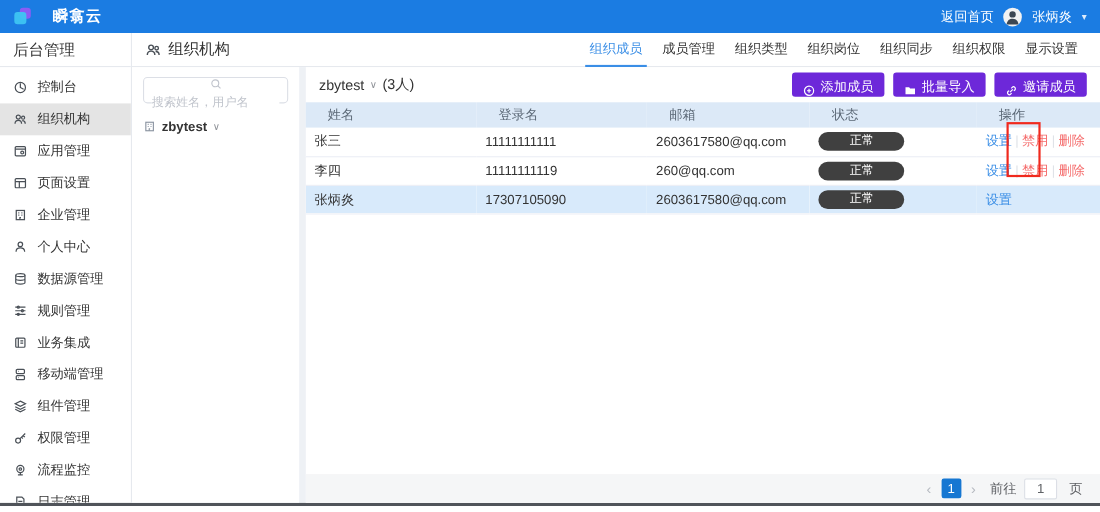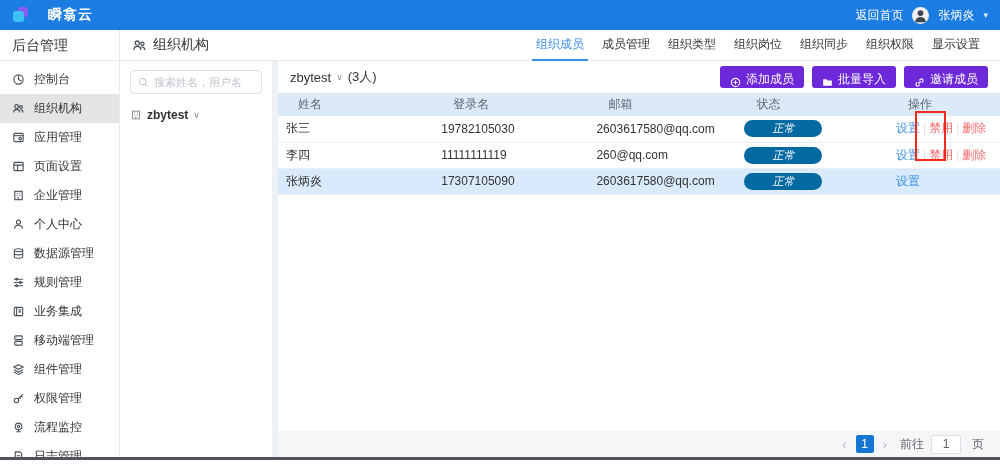--- a/index.html
+++ b/index.html
@@ -42,21 +42,21 @@
   .main-header { height:31px; flex:none; background:#fff; border-bottom:1px solid #e6e9ee; display:flex; align-items:center; padding:0 16px 0 12px; }
   .main-title { display:flex; align-items:center; gap:6px; font-size:14px; color:#333; }
   .main-title svg { width:15px; height:15px; stroke:#4a5057; fill:none; stroke-width:1.2; }
   .tabs { margin-left:auto; display:flex; gap:10px; height:31px; align-items:stretch; }
   .tab { font-size:12px; color:#333; display:flex; align-items:center; padding:0 4px; border-bottom:2px solid transparent; cursor:pointer; }
   .tab.active { color:#3a8ee6; border-bottom-color:#3a8ee6; }
 
   
   .content { flex:1; display:flex; background:#eef1f5; min-height:0; }
   .tree-panel { width:152px; flex:none; background:#fff; padding:9px 10px; }
-  .search-box { display:flex; align-items:center; gap:5px; border:1px solid #dcdfe6; border-radius:4px; height:24px; padding:0 7px; background:#fff; }
+  .search-box { display:flex; align-items:center; gap:5px; border:1px solid #dcdfe6; border-radius:4px; height:24px; padding:0 7px; background:#fff;flex-direction:column; }
   .search-box svg { width:11px; height:11px; stroke:#c0c4cc; fill:none; stroke-width:1.3; flex:none; }
   .search-box input { border:none; outline:none; width:100%; font-size:11px; color:#606266; font-family:inherit; }
   .search-box input::placeholder { color:#c0c4cc; }
   .tree-node { margin-top:14px; display:flex; align-items:center; gap:5px; font-size:12px; font-weight:bold; color:#333; cursor:pointer; }
   .tree-node svg { width:12px; height:12px; stroke:#8a93a0; fill:none; stroke-width:1.2; flex:none; }
   .caret { font-size:9px; color:#909399; font-weight:normal; }
 
   
   .main-panel { flex:1; background:#fff; margin-left:6px; display:flex; flex-direction:column; min-width:0; }
   .toolbar { height:32px; flex:none; display:flex; align-items:center; padding:0 12px; }
@@ -65,21 +65,21 @@
   .toolbar-buttons { margin-left:auto; display:flex; gap:8px; }
   .btn { background:#6d28d9; color:#fff; font-size:12px; height:22px; padding:0 10px; border:none; border-radius:3px; display:flex; align-items:flex-end; gap:5px; cursor:pointer; font-family:inherit; }
   .btn svg { width:11px; height:11px; stroke:#fff; fill:none; stroke-width:1.4; flex:none; }
   .btn svg.solid { fill:#fff; stroke:none; }
 
   
   table { width:100%; border-collapse:collapse; table-layout:fixed; font-size:12px; }
   thead th { background:#dce9f7; color:#5a6775; font-weight:normal; text-align:left; height:23px; padding:0 20px; }
   tbody td { height:26px; padding:0 8px; border-bottom:1px solid #ebeef5; color:#333; overflow:hidden; white-space:nowrap; }
   tr.highlight td { background:#d8eafb; }
-  .pill { display:inline-block; background:#0369a1; color:#fff; font-size:11px; line-height:1; padding:3px 28px; border-radius:9px;font-style:italic; }
+  .pill { display:inline-block; background:#404040; color:#fff; font-size:11px; line-height:1; padding:3px 28px; border-radius:9px; }
   .op { text-decoration:none; cursor:pointer; }
   .op.blue { color:#3a8ee6; }
   .op.red { color:#f56c6c; }
   .sep { color:#dfe3e8; margin:0 3px; }
 
   
   .annotation { position:absolute; left:915px; top:111px; width:31px; height:50px; border:2px solid #f0291d; z-index:20; pointer-events:none; }
 
   
   .pagination-bar { margin-top:auto; background:#f5f6f7; height:26px; flex:none; display:flex; align-items:center; justify-content:flex-end; gap:7px; padding:0 16px; font-size:12px; color:#606266; }
@@ -309,21 +309,21 @@
               <th>姓名</th>
               <th>登录名</th>
               <th>邮箱</th>
               <th>状态</th>
               <th>操作</th>
             </tr>
           </thead>
           <tbody>
             <tr>
               <td>张三</td>
-              <td>19782105030</td>
+              <td>11111111111</td>
               <td>2603617580@qq.com</td>
               <td><span class="pill">正常</span></td>
               <td class="ops">
                 <a class="op blue">设置</a><span class="sep">|</span><a class="op red">禁用</a><span class="sep">|</span><a class="op red">删除</a>
               </td>
             </tr>
             <tr>
               <td>李四</td>
               <td>11111111119</td>
               <td>260@qq.com</td>

